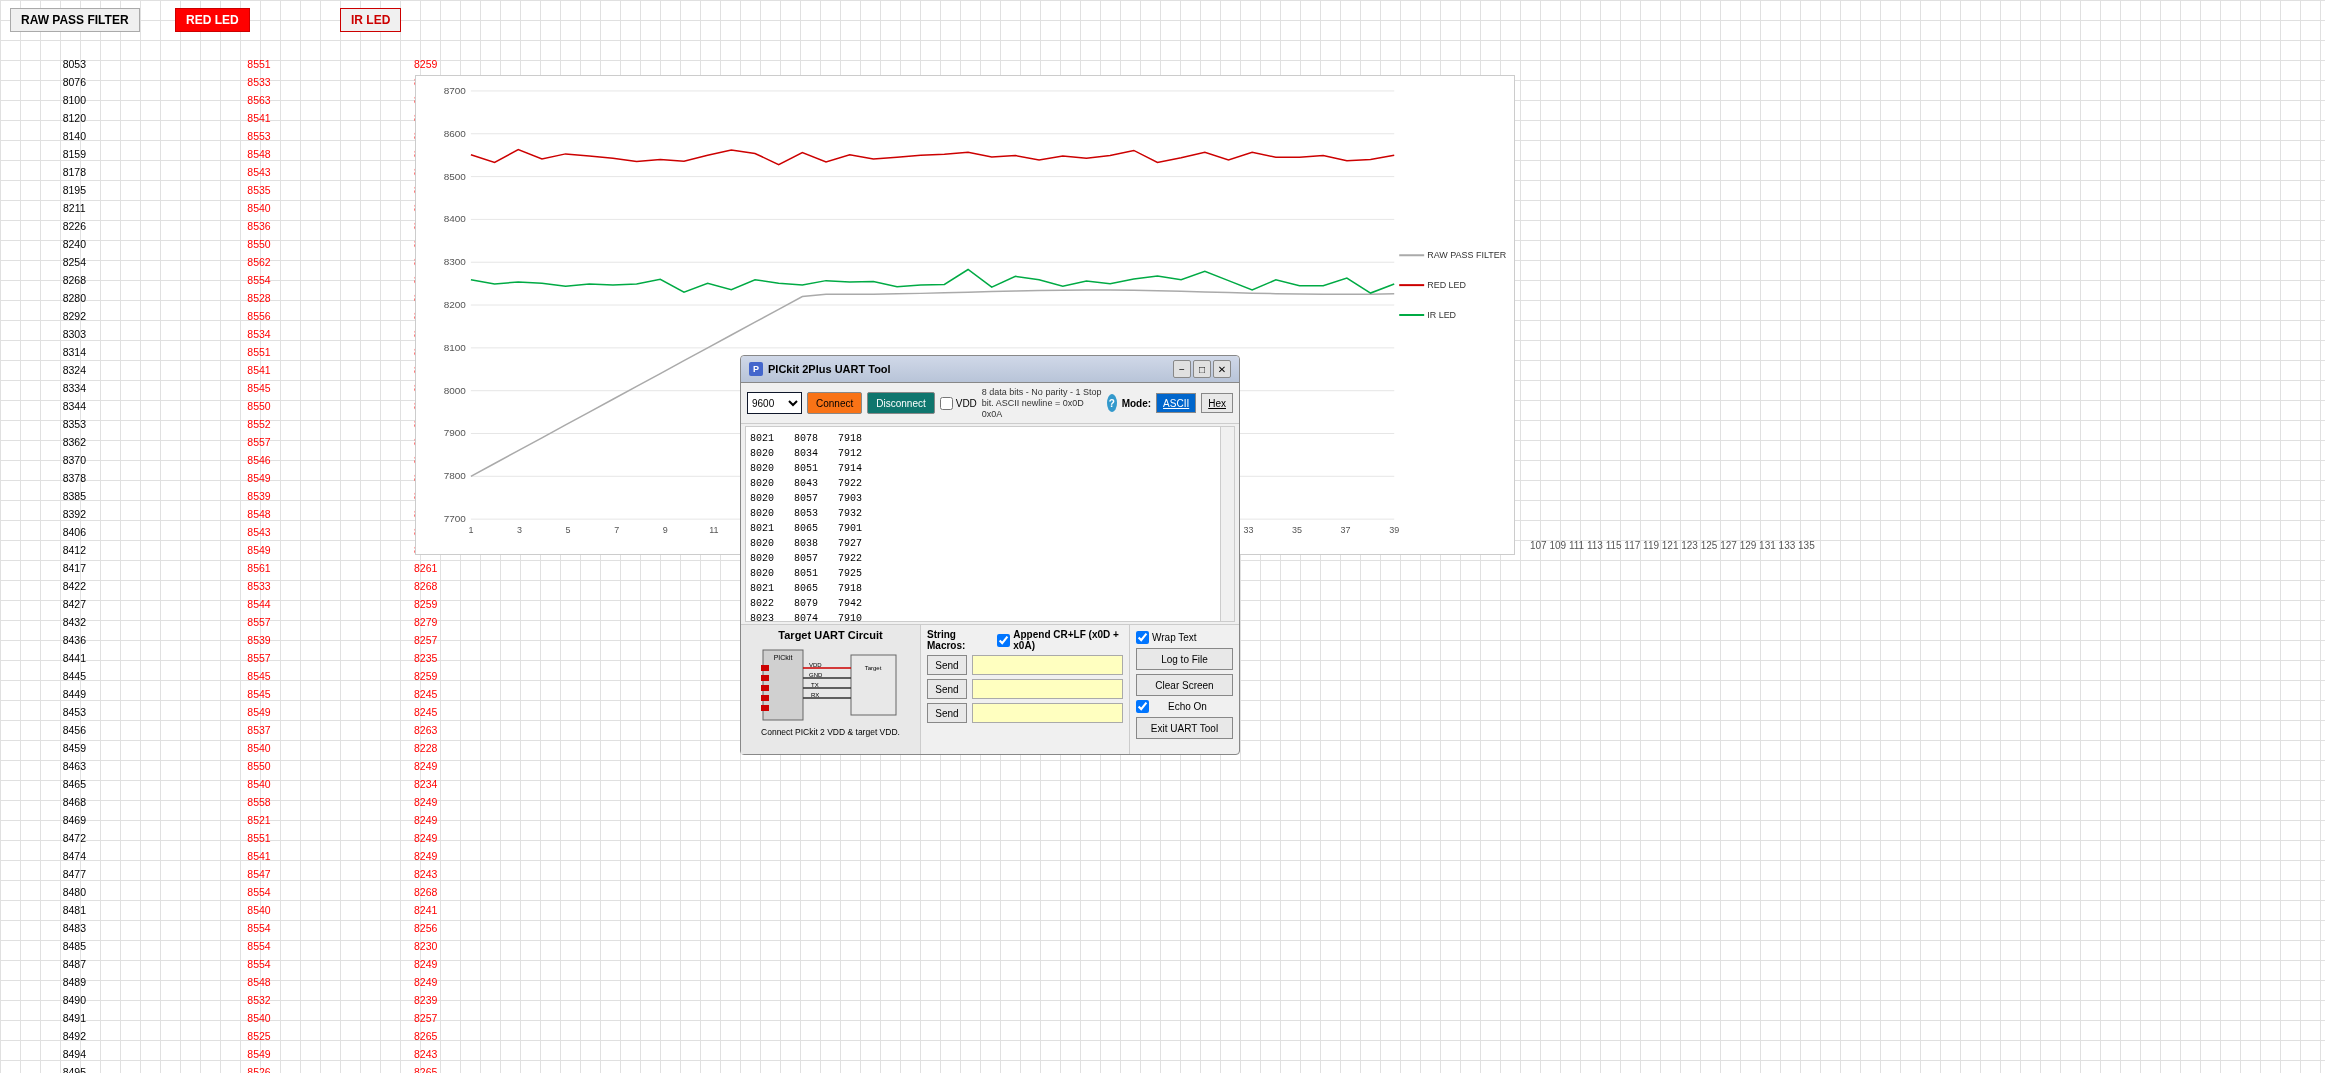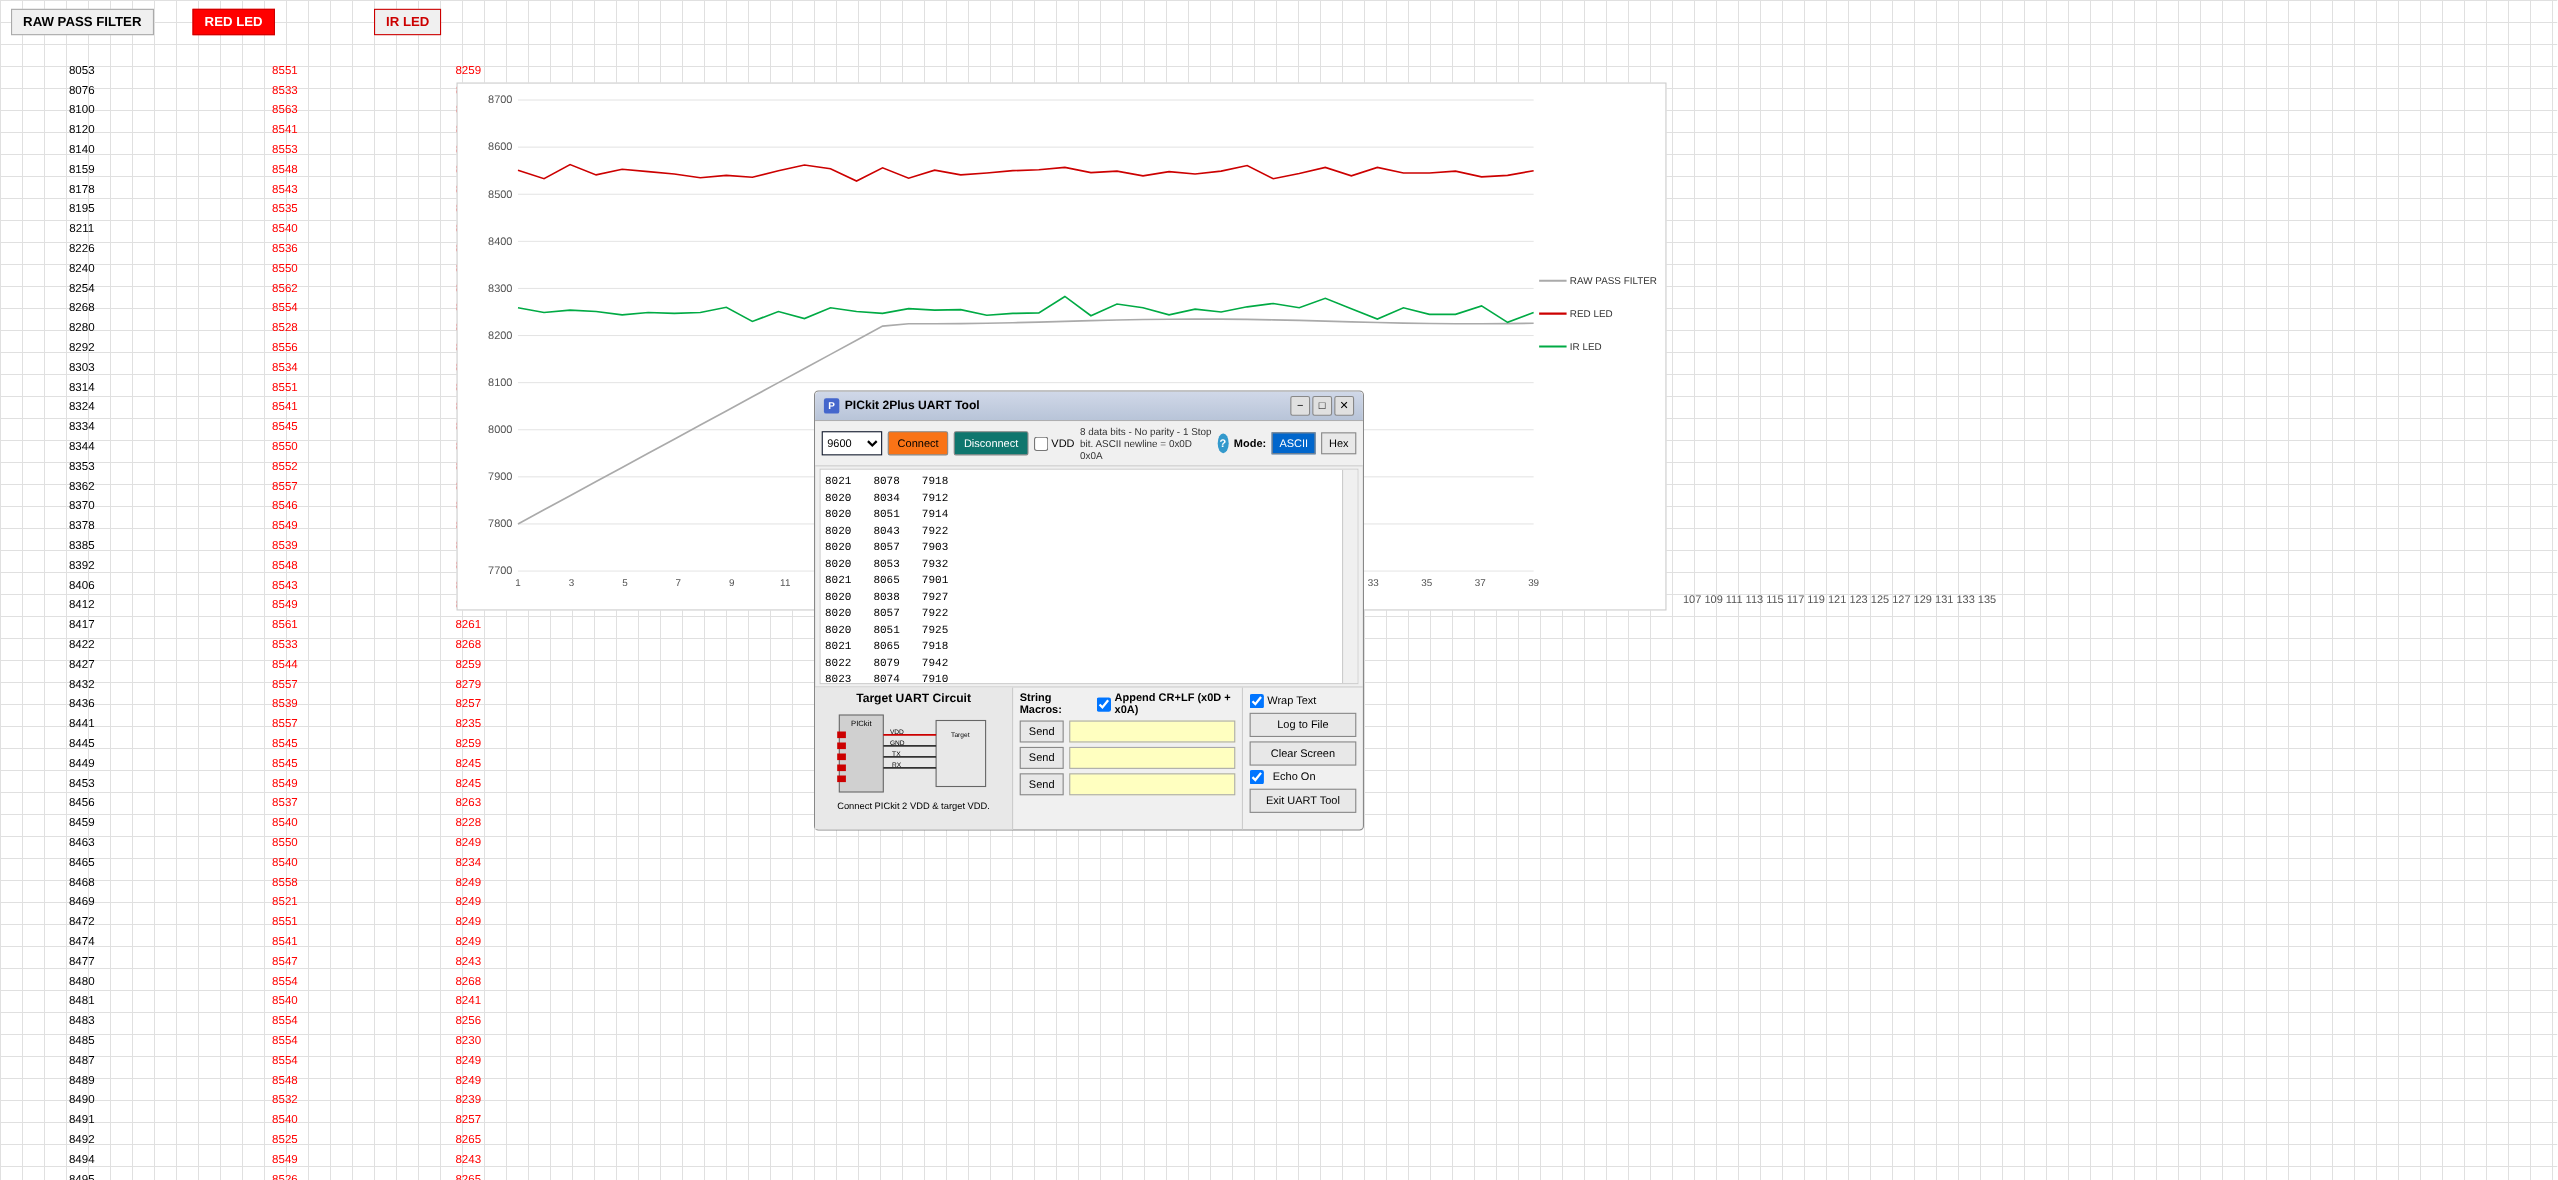--- a/index.html
+++ b/index.html
@@ -227,20 +227,21 @@
       font-size: 10px;
       font-weight: bold;
     }
 
     .mode-btn {
       height: 20px;
       padding: 0 6px;
       font-size: 10px;
       border: 1px solid #888;
       cursor: pointer;
+      text-decoration: underline;
     }
 
     .mode-active {
       background: #0066cc;
       color: white;
     }
 
     .mode-inactive {
       background: #e8e8e8;
     }
@@ -394,21 +395,21 @@
     .wrap-text-cb {
       display: flex;
       align-items: center;
       gap: 3px;
       font-size: 10px;
     }
 
     .echo-on-cb {
       display: flex;
       align-items: center;
-      gap: 8px;
+      gap: 19px;
       font-size: 10px;
     }
 
     
     .chart-svg {
       width: 100%;
       height: 100%;
     }
   </style>
 </head>

